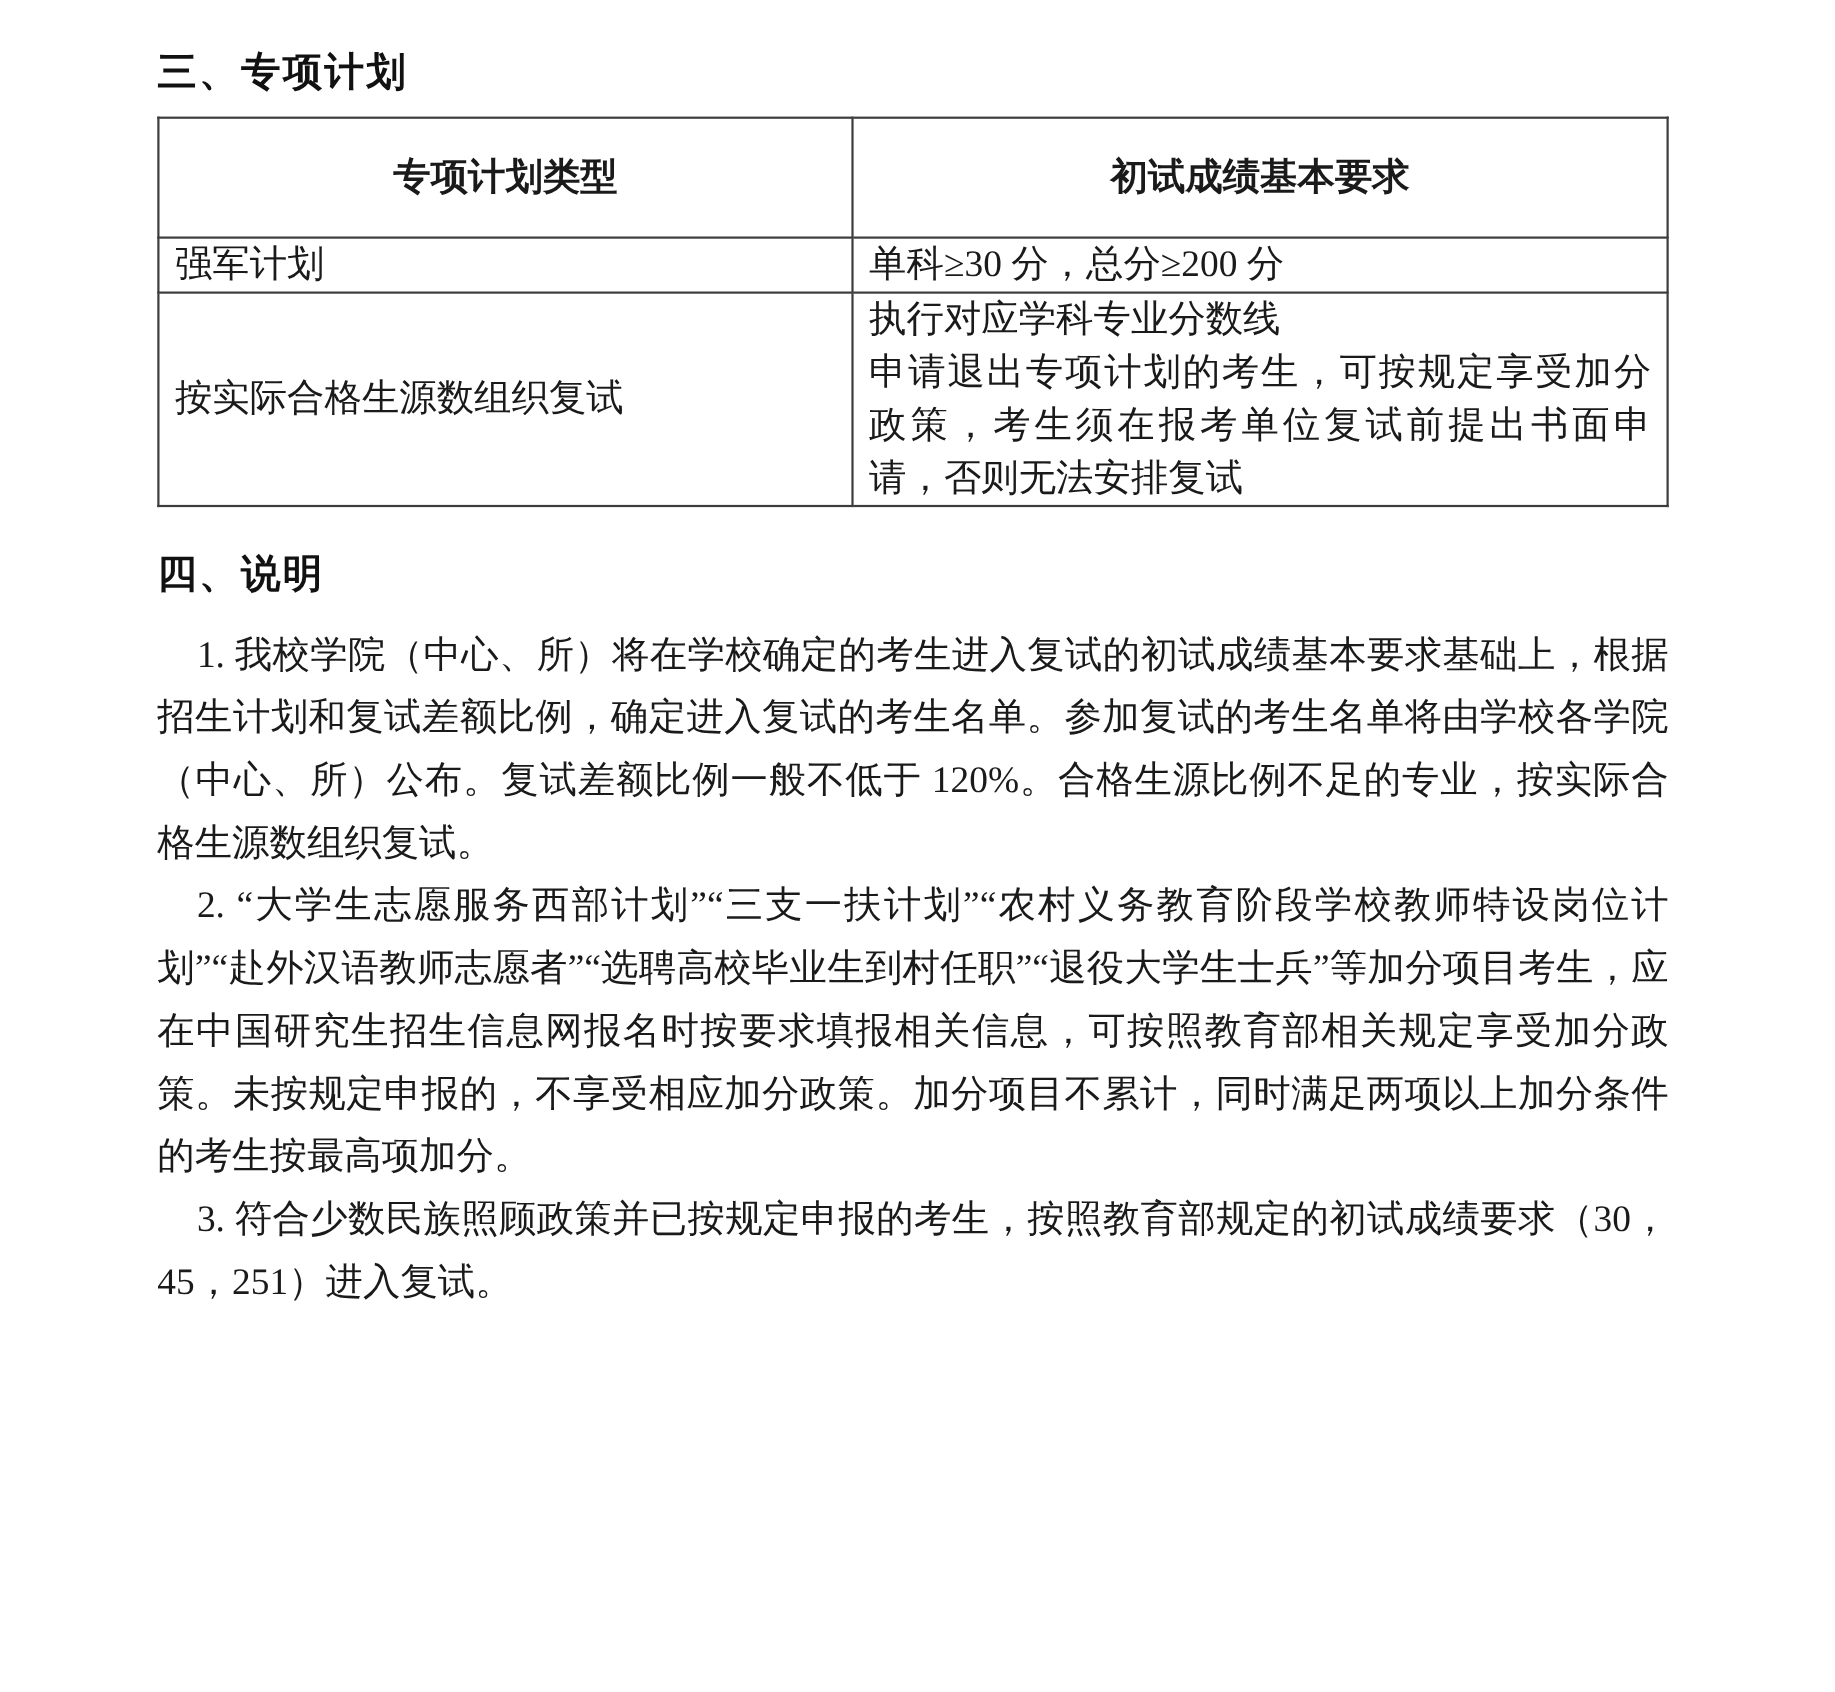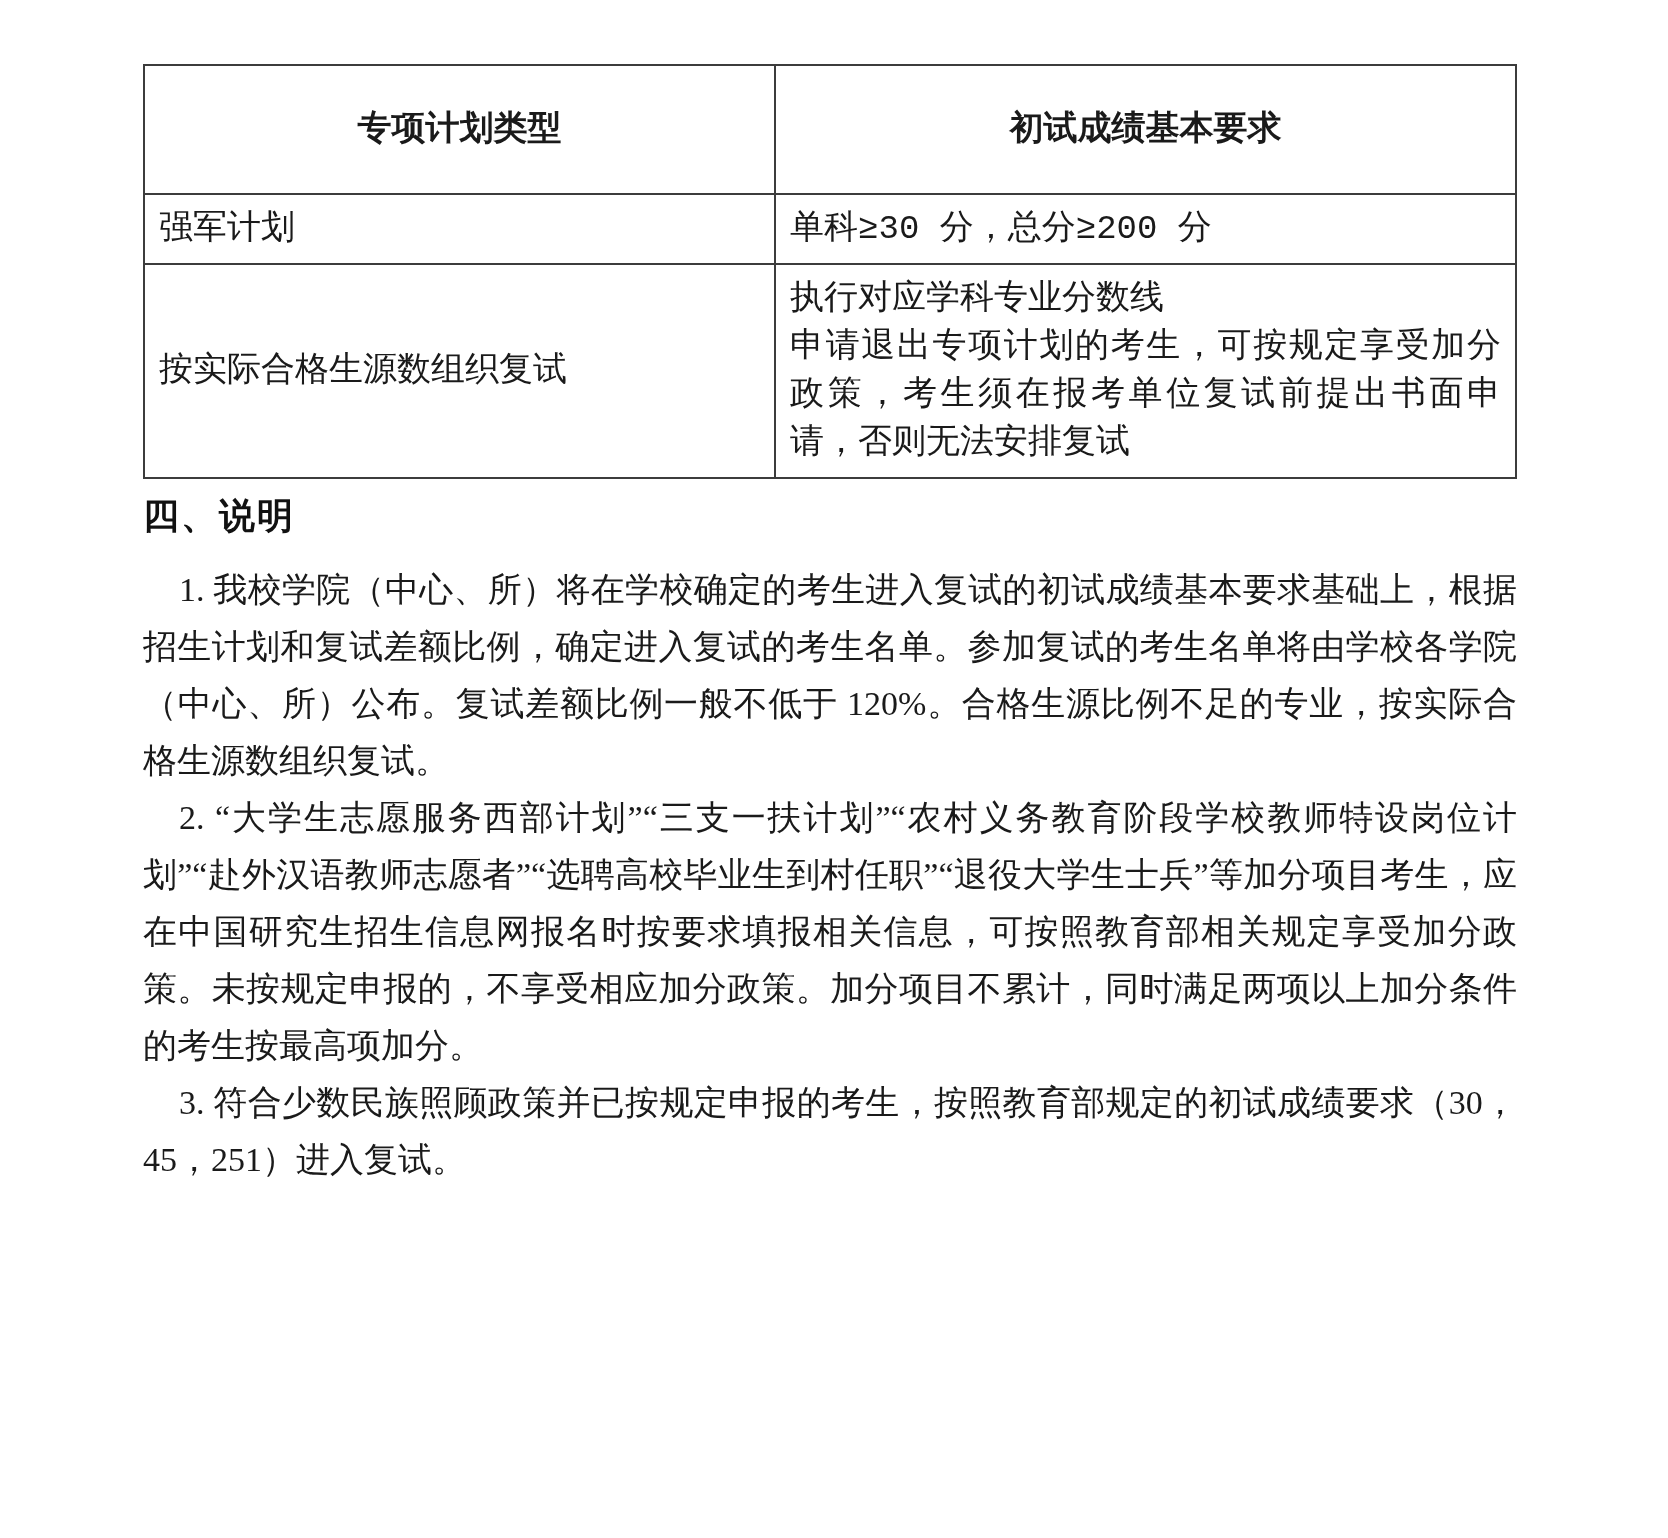--- a/index.html
+++ b/index.html
@@ -22,37 +22,36 @@
   }
   .sec-heading {
     font-family: "Liberation Sans", sans-serif;
     font-weight: bold;
     font-size: 36px;
     line-height: 42px;
     color: #111111;
     letter-spacing: 2px;
   }
   .h2 {
-    margin-top: 16px;
+    margin-top: 40px;
   }
   table.plan-table {
     border-collapse: collapse;
     width: 100%;
     margin-top: 20px;
     table-layout: fixed;
   }
   table.plan-table td, table.plan-table th {
     border: 2px solid #3c3c3c;
     font-size: 34px;
     line-height: 48px;
     vertical-align: middle;
-    padding: 10px 14px;
+    padding: 0 14px;
     font-weight: normal;
     color: #1a1a1a;
-    font-family: Liberation Mono, monospace;
   }
   table.plan-table th {
     font-weight: bold;
     text-align: center;
     height: 107px;
   }
   .col-type  { width: 46%; }
   .col-req   { width: 54%; }
   tr.r1 td { height: 40px; }
   tr.r2 td { height: 99px; }
@@ -67,20 +66,21 @@
     text-indent: 36px;
     color: #1a1a1a;
   }
   .pars { margin-top: 24px; }
 </style>
 </head>
 <body>
 
 <div class="page">
 
+  <div class="sec-heading h1">三、专项计划</div>
 
   <table class="plan-table">
     <colgroup>
       <col class="col-type">
       <col class="col-req">
     </colgroup>
     <thead>
       <tr>
         <th>专项计划类型</th>
         <th>初试成绩基本要求</th>

